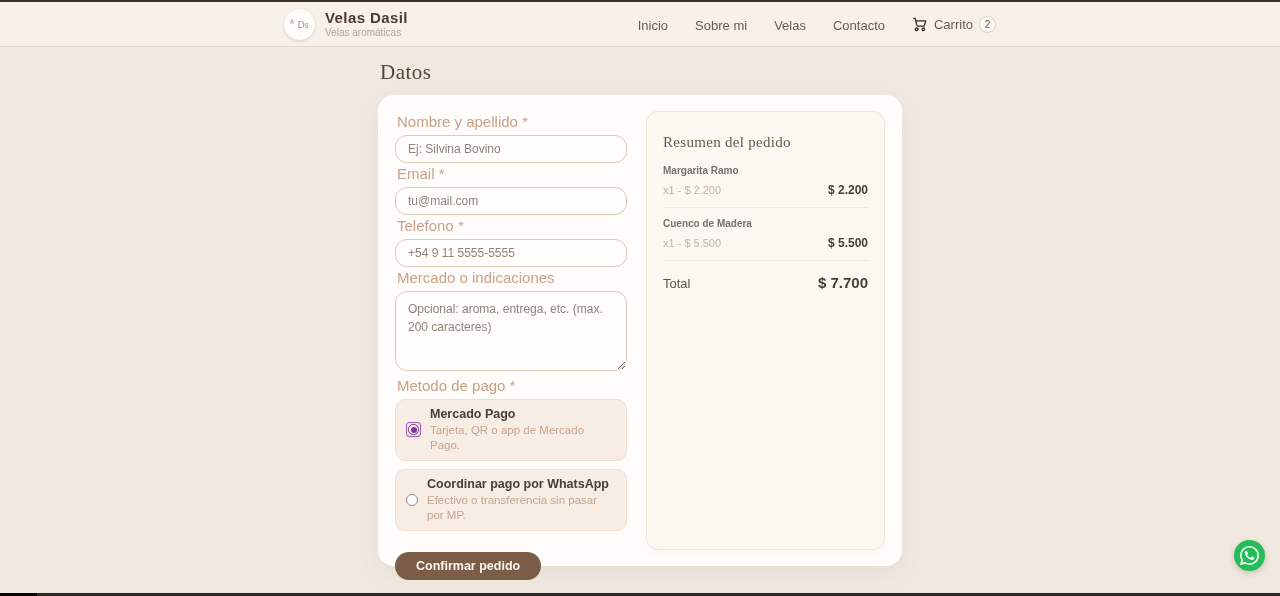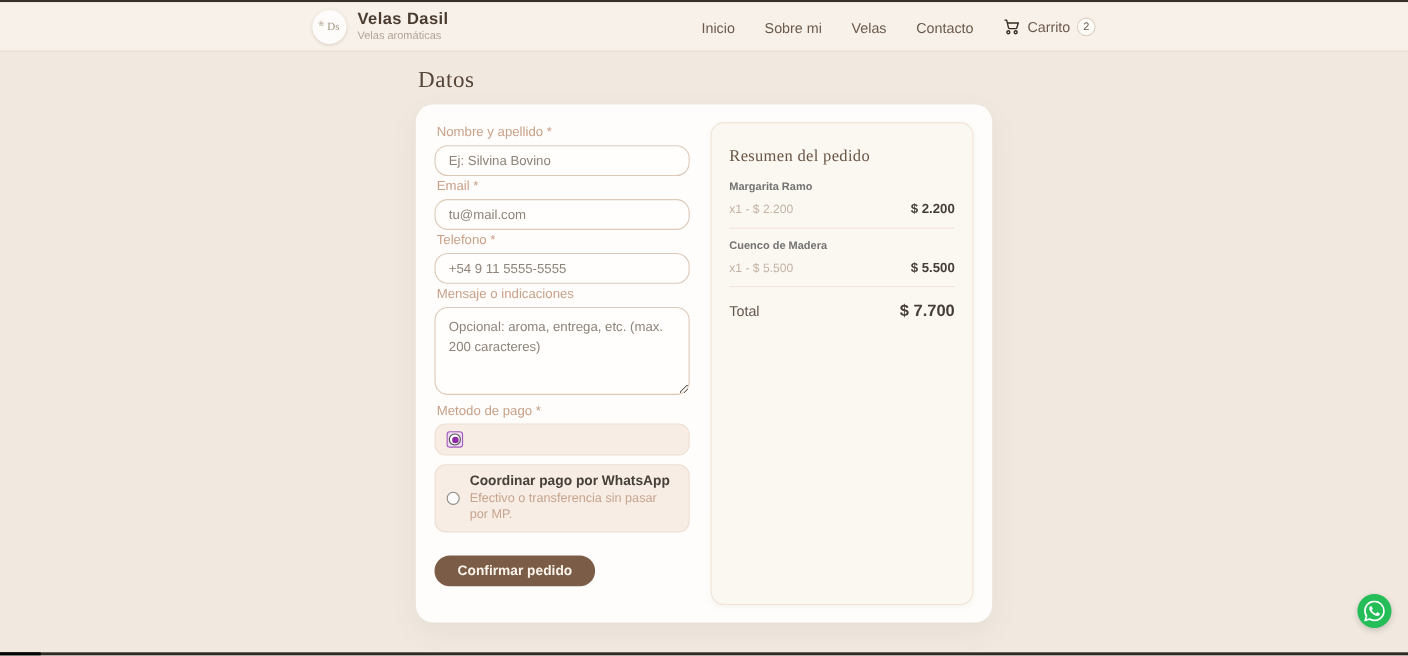--- a/index.html
+++ b/index.html
@@ -51,21 +51,21 @@
     font-size:21px; color:#564538; letter-spacing:.5px;
     margin:13px 0 10px 2px;
   }
   .card {
     background:#fefdfb; border-radius:16px; padding:16px 17px;
     box-shadow:0 8px 24px rgba(100,80,60,.07);
     display:flex; gap:19px; height:471px;
   }
   .form-col { width:232px; flex:none; }
 
-  .field-label { font-size:12px; color:#c9a189; margin:2px 0 5px 2px; }
+  .field-label { font-size:15px; color:#c9a189; margin:2px 0 5px 2px; }
   .field-label.first { margin-top:2px; }
   .text-input {
     width:100%; height:28px; background:#fffefd;
     border:1px solid #dcc9b8; border-radius:12px;
     padding:0 12px; font-size:12px; color:#6f6458;
     font-family:"Liberation Sans", sans-serif; outline:none;
   }
   .text-input::placeholder, textarea::placeholder { color:#8d8378; opacity:1; }
   textarea.text-input {
     height:80px; padding:8px 12px; resize:vertical; line-height:1.5;
@@ -169,31 +169,35 @@
     <div class="form-col">
       <div class="field-label first">Nombre y apellido *</div>
       <input class="text-input" type="text" placeholder="Ej: Silvina Bovino" style="">
 
       <div class="field-label">Email *</div>
       <input class="text-input" type="text" placeholder="tu@mail.com" style="">
 
       <div class="field-label">Telefono *</div>
       <input class="text-input" type="text" placeholder="+54 9 11 5555-5555" style="">
 
-      <div class="field-label">Mensaje o indicaciones</div>
+      <div class="field-label">Mercado o indicaciones</div>
       <textarea class="text-input" placeholder="Opcional: aroma, entrega, etc. (max. 200 caracteres)" style=""></textarea>
 
       <div class="field-label">Metodo de pago *</div>
 
       <div class="pay-option">
         <span class="radio-sel-wrap">
             <span class="radio-sel">
               <i></i>
             </span>
           </span>
+        <span>
+          <div class="pay-title">Mercado Pago</div>
+          <div class="pay-desc">Tarjeta, QR o app de Mercado Pago.</div>
+        </span>
       </div>
 
       <div class="pay-option">
         <span class="radio-unsel"></span>
         <span>
           <div class="pay-title">Coordinar pago por WhatsApp</div>
           <div class="pay-desc">Efectivo o transferencia sin pasar por MP.</div>
         </span>
       </div>
 

